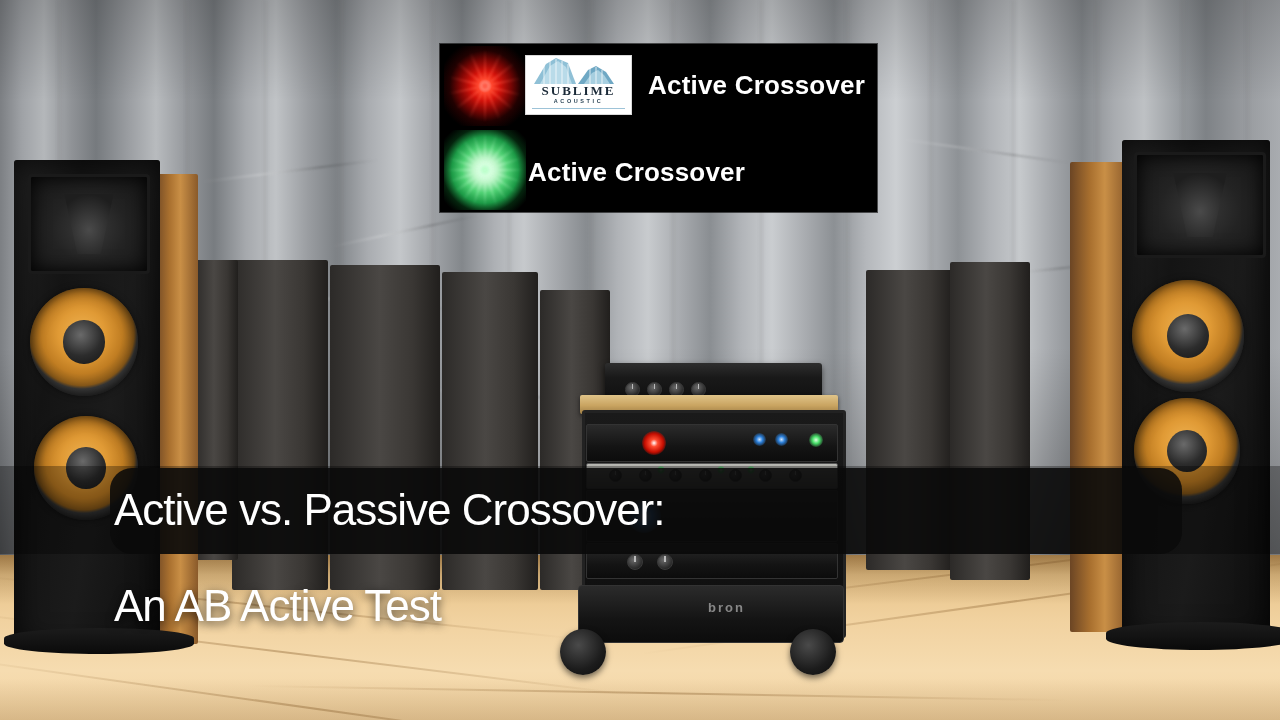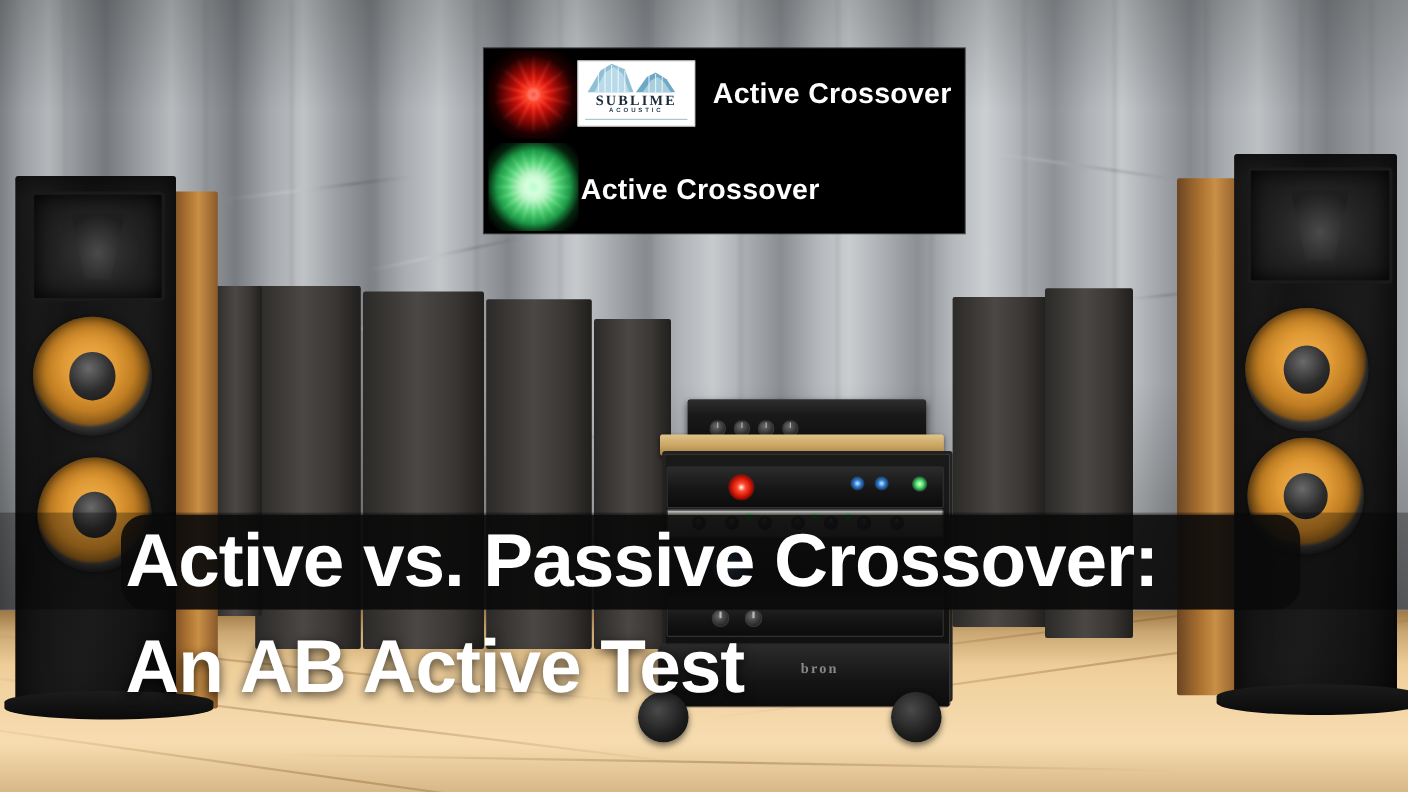--- a/index.html
+++ b/index.html
@@ -111,21 +111,21 @@
     background:radial-gradient(circle at 42% 34%,#6a6a6a,#2c2c2c 55%,#141414 100%);
   }
   .spk-base{
     position:absolute;
     background:linear-gradient(180deg,#1c1c1c,#0a0a0a);
     border-radius:50%/40%;
     filter:blur(.5px);
   }
 
   
-  .rack{position:absolute;left:588px;top:357px;width:282px;height:306px;font-family:Liberation Serif, serif;}
+  .rack{position:absolute;left:568px;top:357px;width:282px;height:306px;}
   .rack-shell{
     position:absolute;left:14px;top:53px;width:258px;height:222px;
     background:linear-gradient(180deg,#1a1a1a,#0e0e0e);
     border:3px solid #222;border-radius:3px;
   }
   .shelf{
     position:absolute;left:12px;top:38px;width:258px;height:19px;
     background:linear-gradient(180deg,#e0c489,#c9a461 55%,#a07f45 100%);
     border-radius:2px;
     box-shadow:0 2px 4px rgba(0,0,0,.55);
@@ -223,22 +223,22 @@
     position:absolute;left:0;top:466px;width:1280px;height:88px;
     background:rgba(0,0,0,.30);
   }
   .title-plate{
     position:absolute;left:110px;top:468px;width:1072px;height:86px;
     background:rgba(10,10,10,.88);
     border-radius:22px;
   }
   .title{
     position:absolute;left:114px;top:462px;width:1120px;
-    color:#fff;font-weight:bold;
-    font-size:68px;line-height:96px;letter-spacing:-1px;
+    color:#fff;font-weight:normal;
+    font-size:44px;line-height:96px;letter-spacing:-1px;
   }
   .title .l2{text-shadow:0 3px 10px rgba(0,0,0,.75);}
   .title .line{display:block;white-space:nowrap;}
 </style>
 </head>
 <body>
 
 <div id="stage">
 
   <div class="room">

